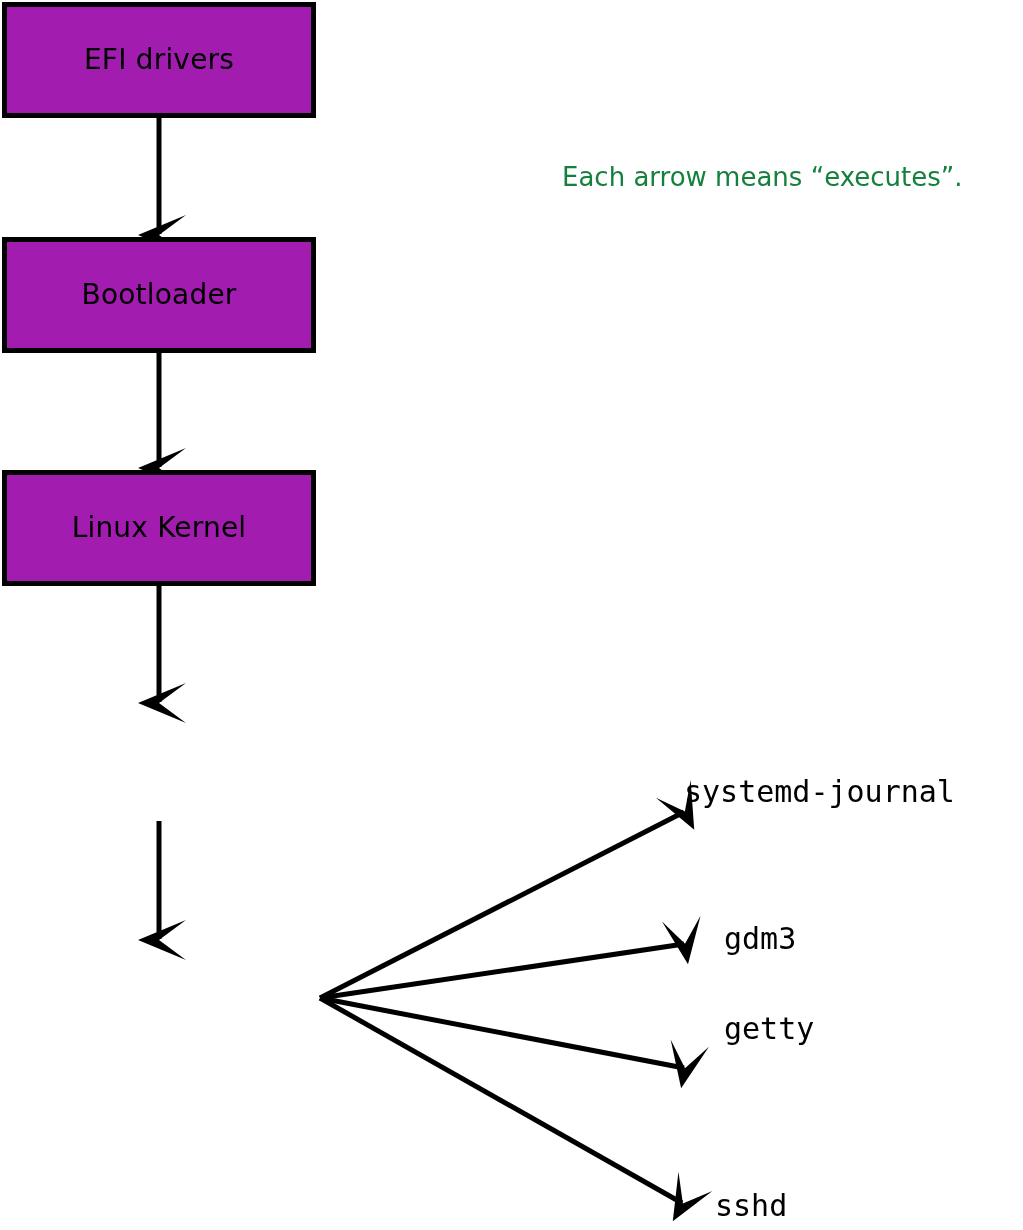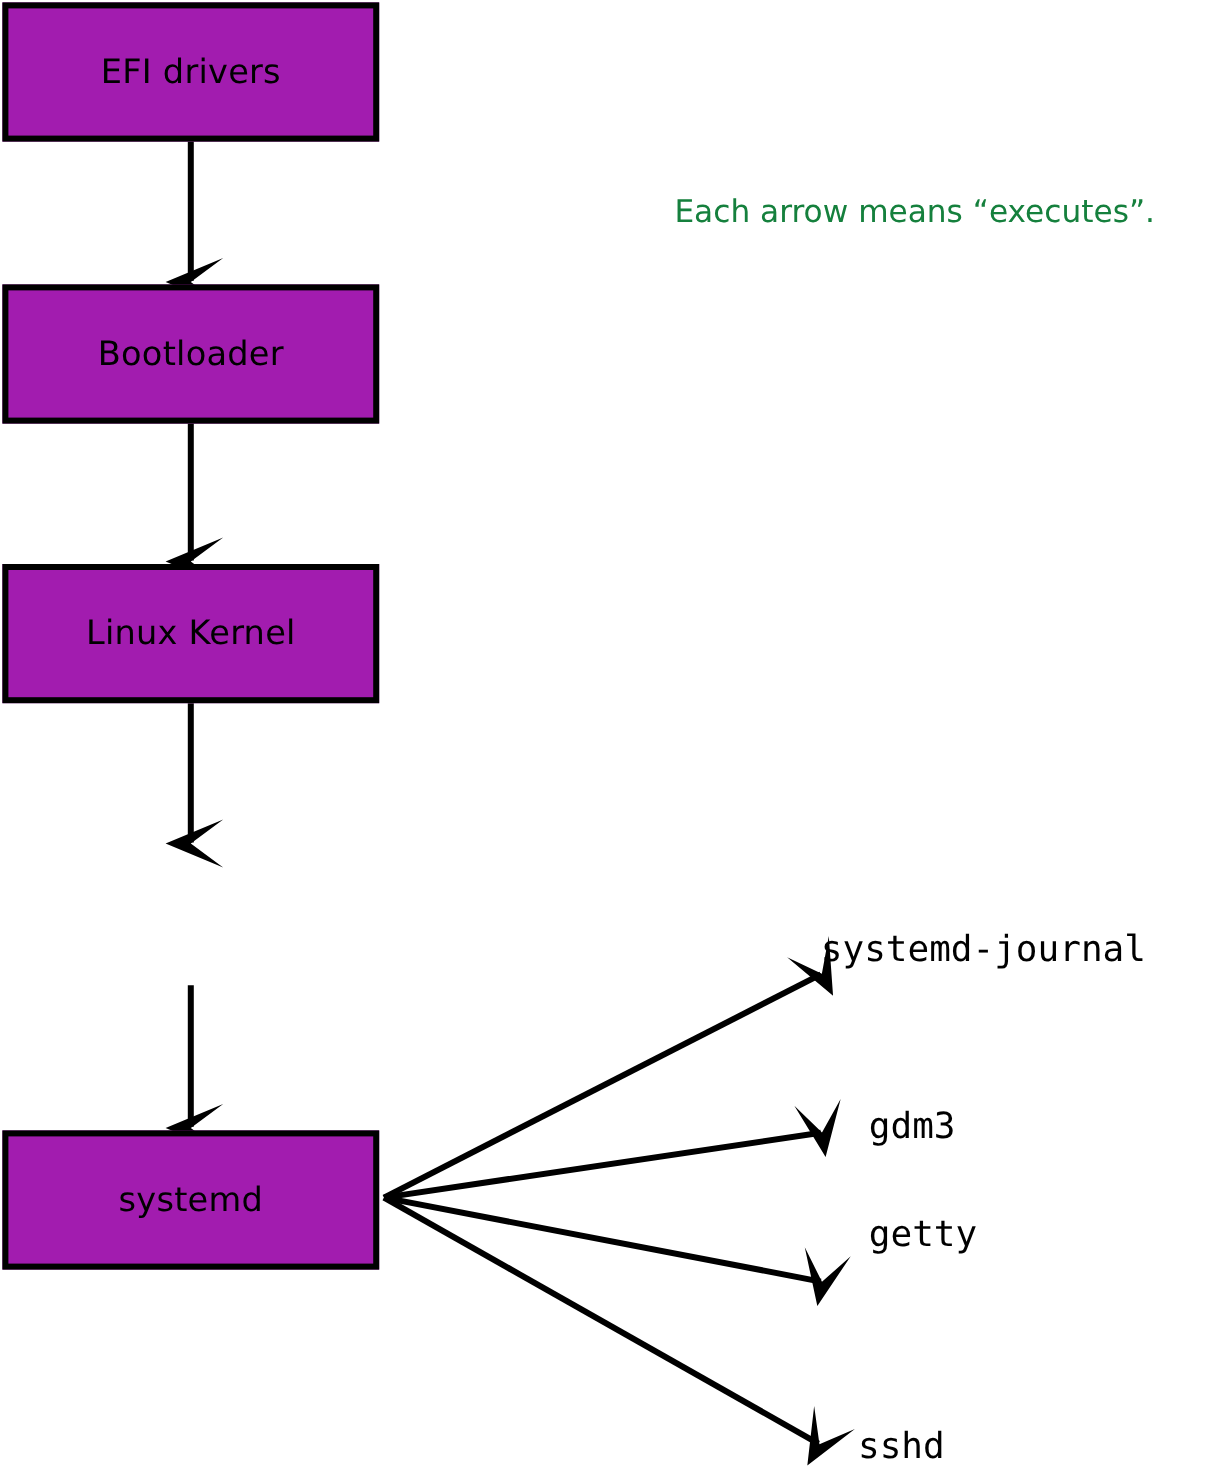--- a/index.html
+++ b/index.html
@@ -96,23 +96,20 @@
 
   <div class="node-box" style="left:2px; top:470px; width:314px; height:116px;">
     <span class="node-label">Linux Kernel</span>
   </div>
 
   <div class="node-box" style="left:2px; top:237px; width:314px; height:116px;">
     <span class="node-label">Bootloader</span>
   </div>
 
 
-  <div class="node-box" style="left:2px; top:942px; width:314px; height:116px;">
-    <span class="node-label">systemd</span>
-  </div>
 
   <div class="leaf-label" style="left:684px; top:777px;">systemd-journal</div>
 
   <div class="leaf-label" style="left:724px; top:914px;margin-top:10px;">gdm3</div>
 
   <div class="leaf-label" style="left:724px; top:1014px;">getty</div>
 
   <div class="leaf-label" style="left:715px; top:1191px;">sshd</div>
 
   <div class="legend-note" style="left:562px; top:164px;">Each arrow means “executes”.</div>

